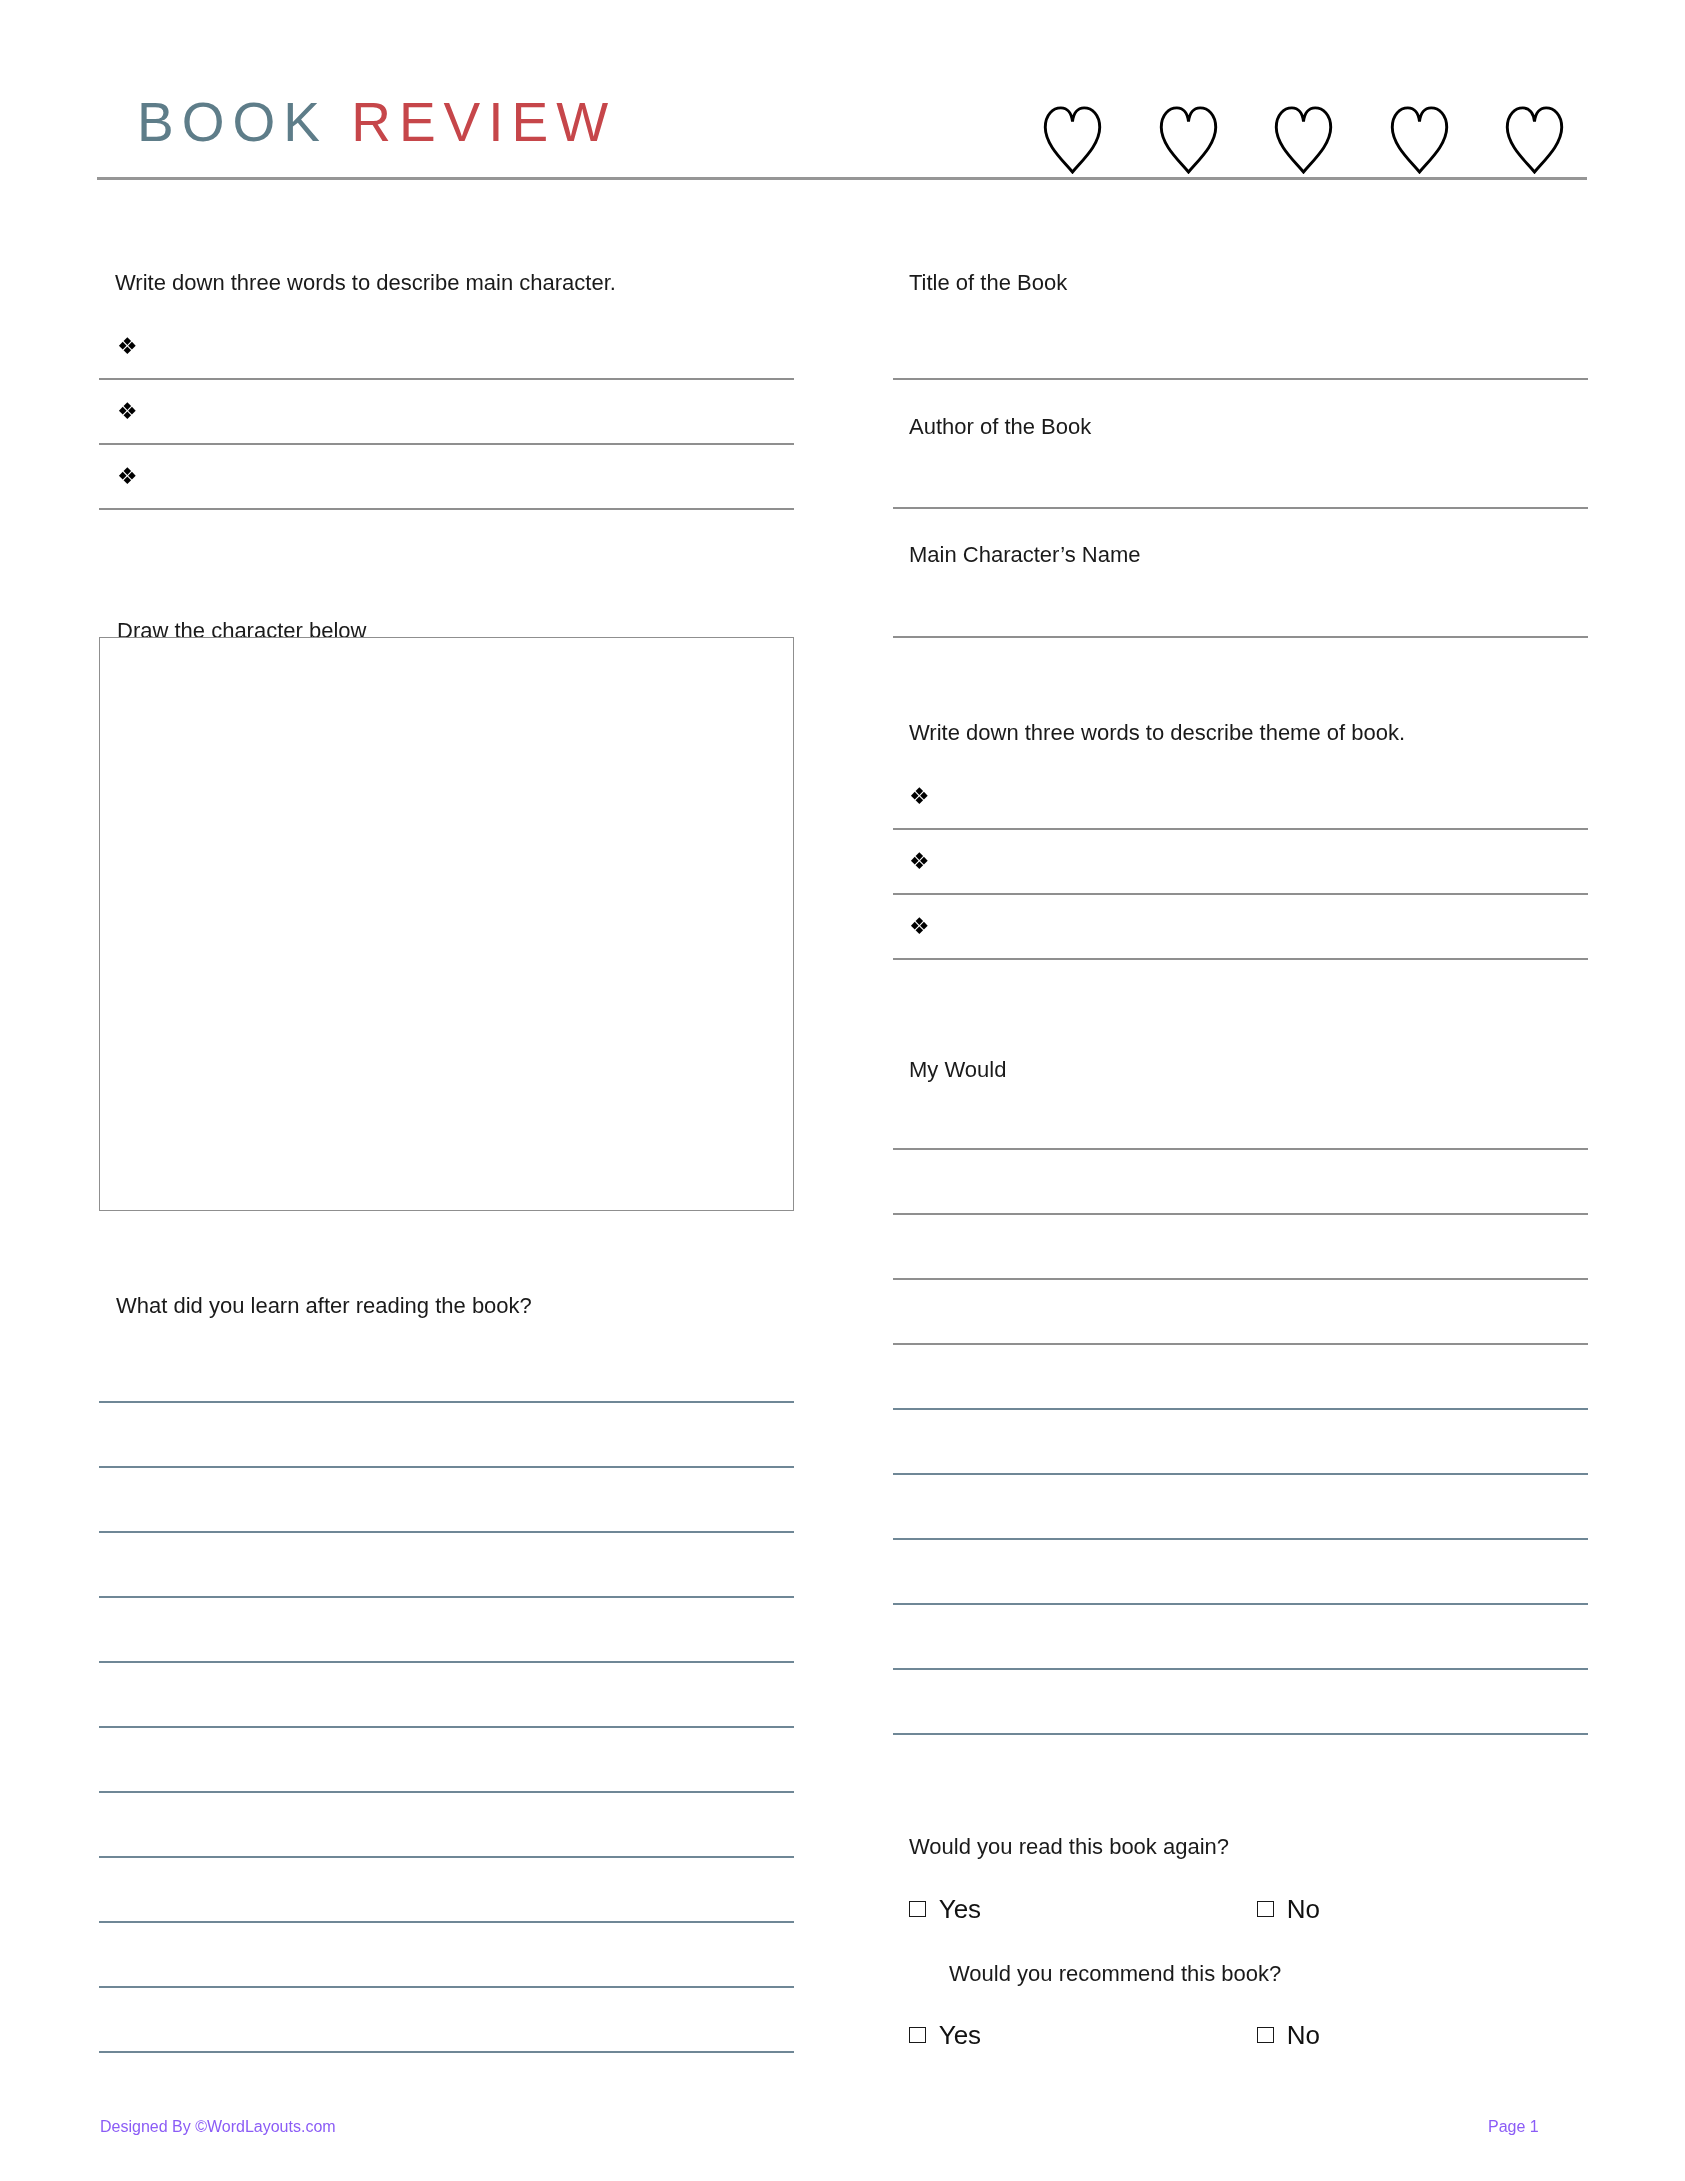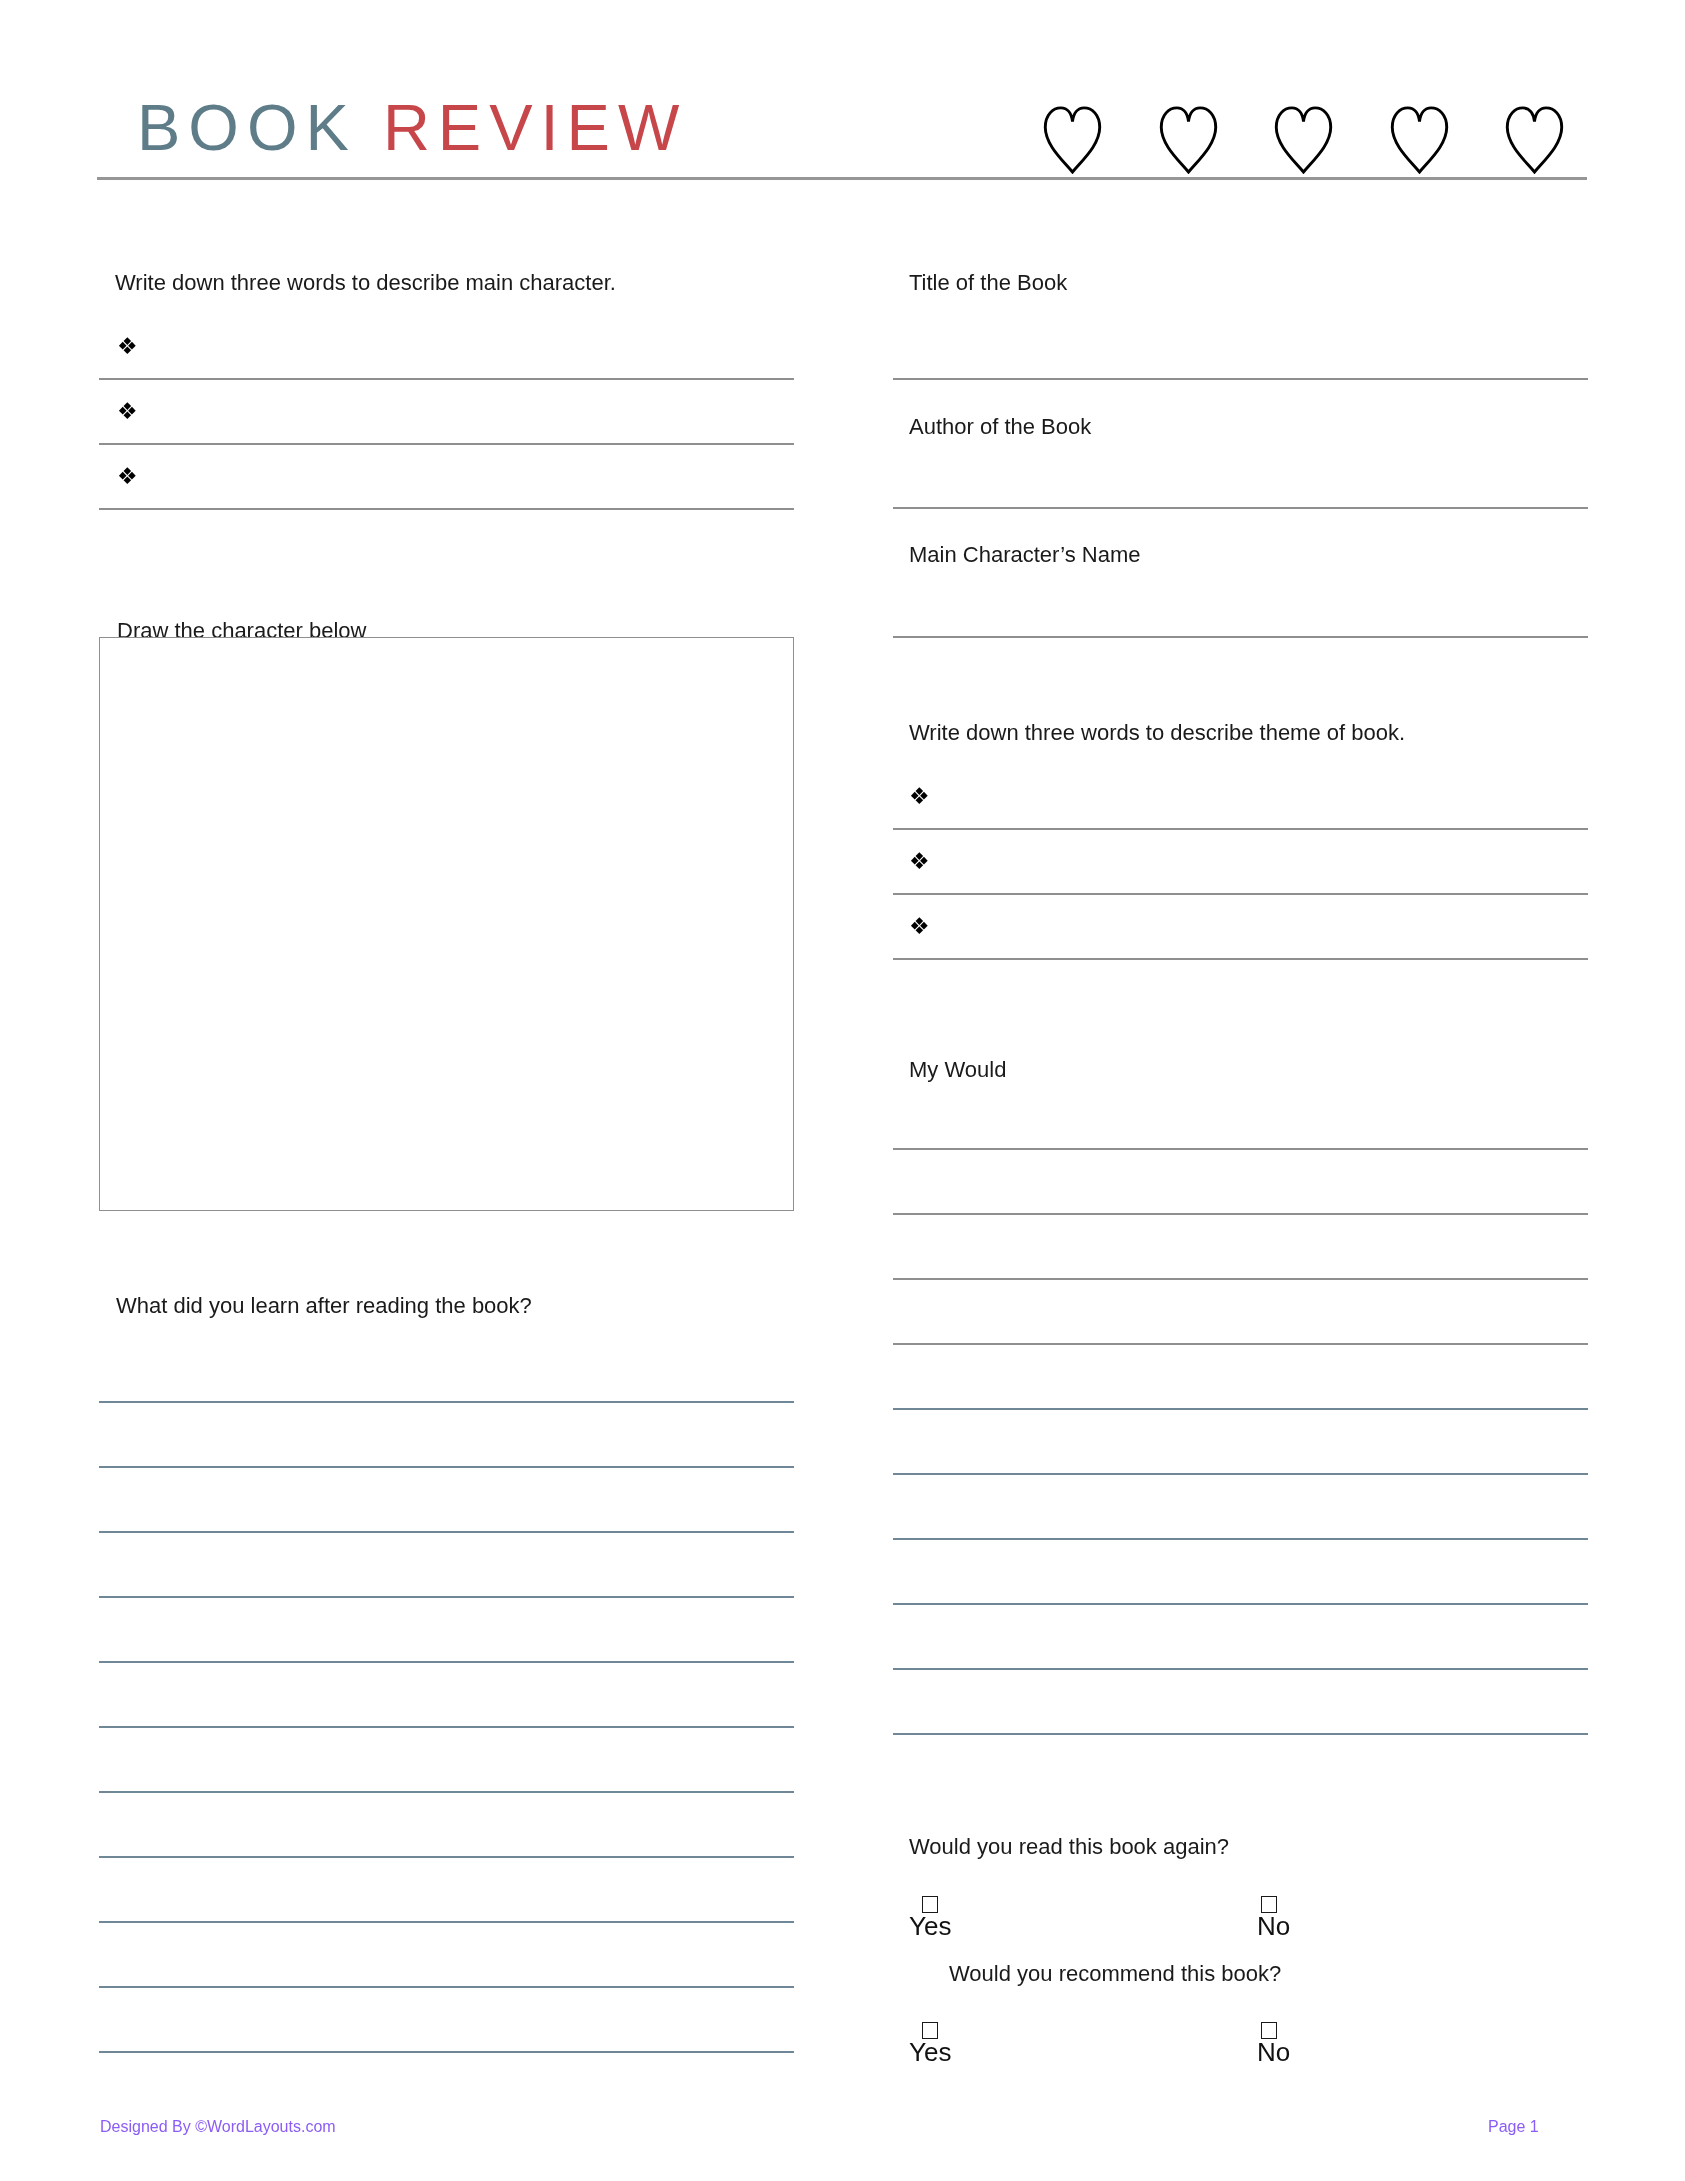--- a/index.html
+++ b/index.html
@@ -1,29 +1,29 @@
 <!DOCTYPE html>
 <html style="font-size:14px"><head>
 <meta charset="utf-8">
 <style>
   html, body { margin:0; padding:0; background:#ffffff; }
   body { width:1685px; height:2181px; position:relative; overflow:hidden; font-family:"Liberation Sans", sans-serif; color:#111; }
   .abs { position:absolute; }
-  .title { left:137px; top:95px; font-size:65px; letter-spacing:8px; font-weight:400; line-height:1; white-space:nowrap; }
+  .title { left:137px; top:95px; font-size:55px; letter-spacing:8px; font-weight:400; line-height:1; white-space:nowrap; }
   .title .w1 { color:#5e7d89; }
   .title .w2 { color:#c6464a; }
   .hearts { left:1040px; top:104px; width:527px; height:74px; display:flex; justify-content:space-between; }
   .heart { width:65px; height:70px; cursor:pointer; }
   .hline { height:2.6px; background:#969696; }
   .lbl { font-size:22px; line-height:1; white-space:nowrap; color:#1a1a1a; }
   .rule { height:1.8px; background:#8f8f8f; }
   .rule.blue { background:#6f8796; }
   .bullet { font-size:23px; line-height:1; color:#000; }
   .box { border:1.8px solid #8f8f8f; box-sizing:border-box; }
-  .opt { display:flex; align-items:flex-end; font-size:26px; line-height:1; cursor:pointer;flex-direction:column; }
+  .opt { display:flex; align-items:center; font-size:26px; line-height:1; cursor:pointer; }
   .chk { width:16.7px; height:16.7px; border:1.8px solid #1a1a1a; box-sizing:border-box; margin-right:13px; display:inline-block; }
   .foot { font-size:16px; line-height:1; color:#8b5cf6; white-space:nowrap; }
   .field { position:absolute; background:transparent; border:none; outline:none; font-family:"Liberation Sans", sans-serif; font-size:24.6px; }
 </style>
 </head>
 <body>
 
 <div class="abs title">
   <span class="w1">BOOK</span>
   <span class="w2">REVIEW</span>

